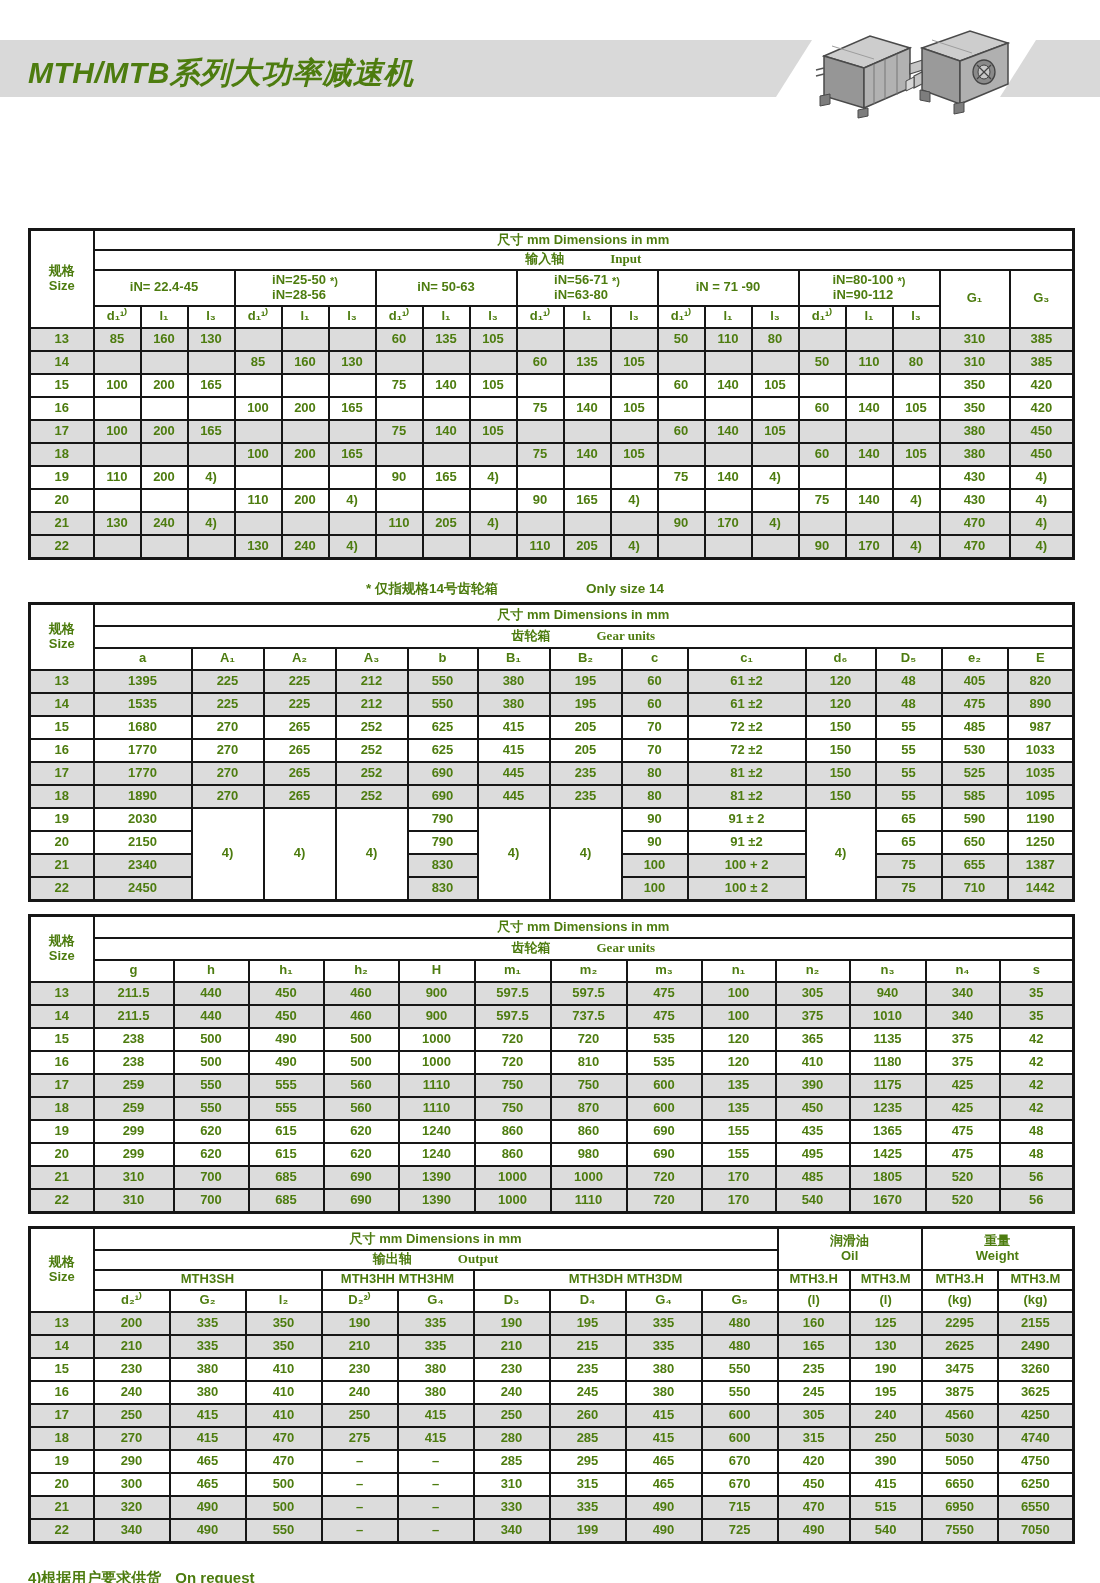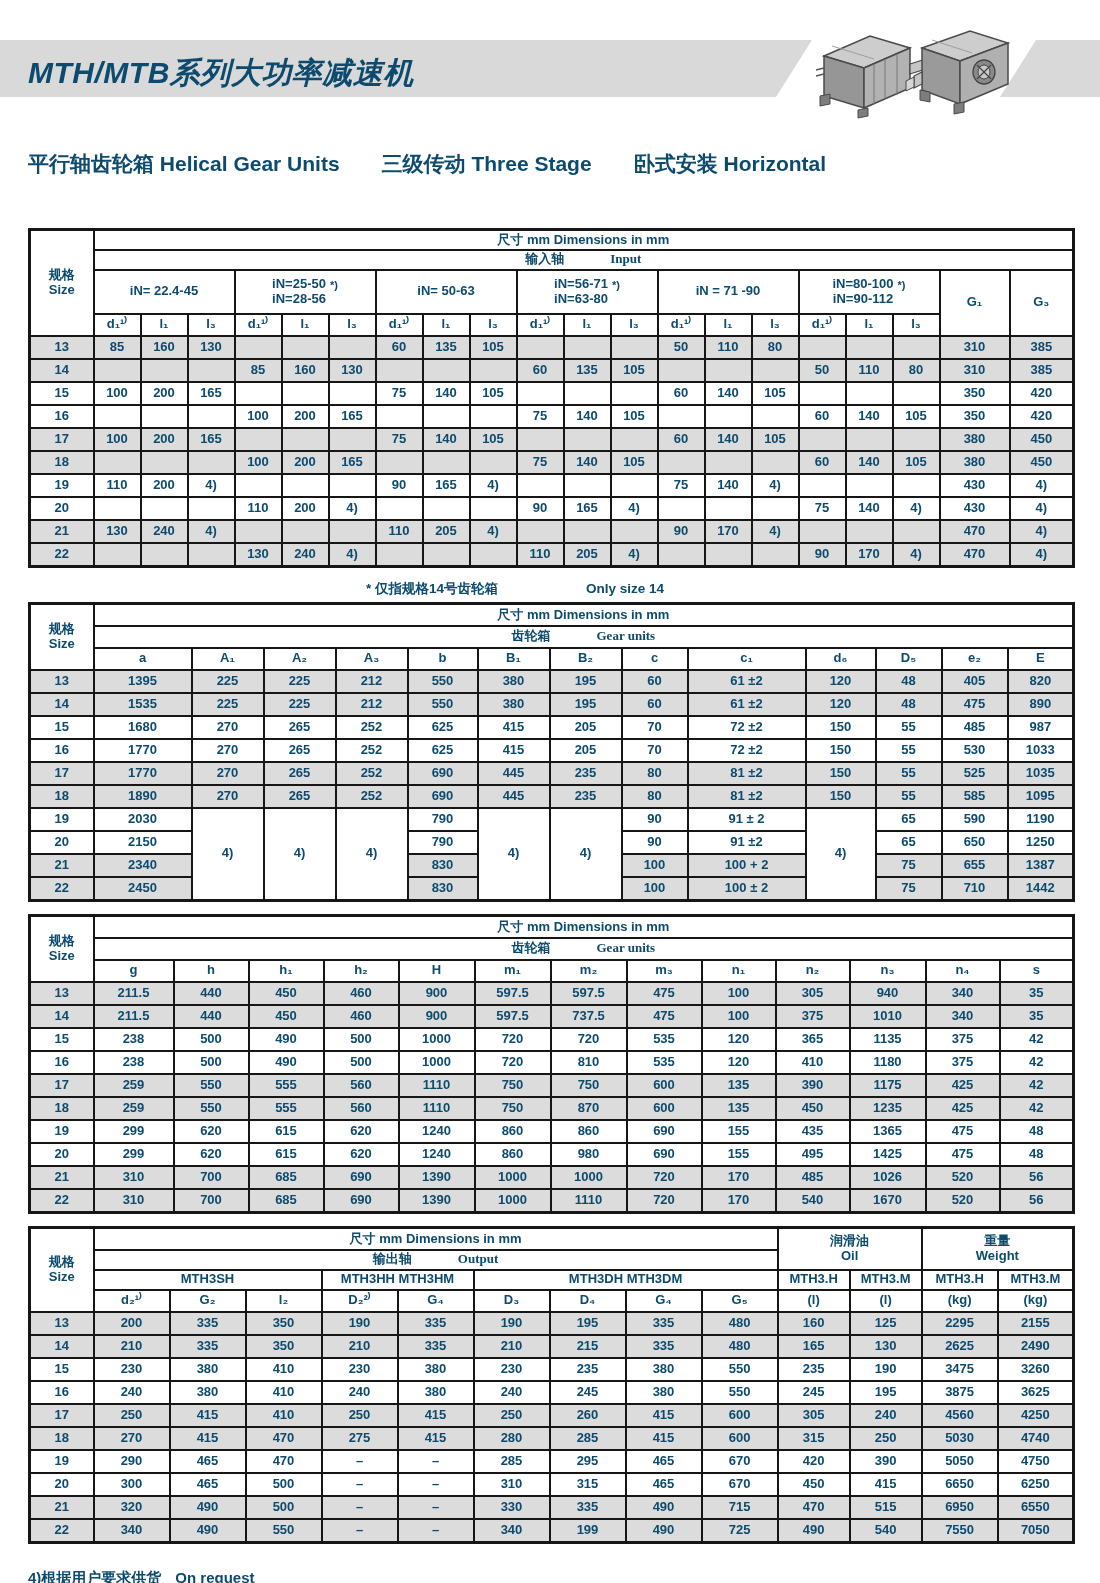--- a/index.html
+++ b/index.html
@@ -1,18 +1,18 @@
 <!DOCTYPE html>
 <html><head>
 <meta charset="utf-8">
 <style>
   html,body { margin:0; padding:0; background:#ffffff; }
   #page {
     position:relative; width:1100px; height:1583px; overflow:hidden;
-    background:#ffffff; font-family:"Liberation Sans", sans-serif; color:#0c4a6e;
+    background:#ffffff; font-family:"Liberation Sans", sans-serif; color:#4d7c0f;
   }
   
   .band {
     position:absolute; left:0; top:40px; width:812px; height:57px;
     background:#d9d9d9;
     clip-path:polygon(0 0, 100% 0, calc(100% - 36px) 100%, 0 100%);
   }
   .band-right {
     position:absolute; left:1000px; top:40px; width:100px; height:57px;
     background:#d9d9d9;
@@ -29,21 +29,21 @@
   .sub1 { top:150px; }
   .sub2 { top:188px; }
   
   .tbl-wrap { position:absolute; left:28px; }
   table.tbl { border-collapse:collapse; table-layout:fixed; width:1044px; border:3px solid #161616; }
   .tbl th, .tbl td {
     border:2px solid #161616; padding:0; text-align:center; vertical-align:middle;
     font-size:13px; font-weight:bold; line-height:1.1; overflow:hidden; background:#fff;
   }
   .tbl tbody td { height:21px; }
-  tr.h20 { height:20px; } tr.h22 { height:22px; } tr.h44 { height:44px;margin-top:44px; }
+  tr.h20 { height:20px; } tr.h22 { height:22px; } tr.h44 { height:36px;margin-top:44px; }
   .pre { white-space:pre-line; }
   .size-h { font-size:13.5px; }
   .gcol { font-size:16px; }
   .sec-th span { display:inline-block;font-family:Liberation Serif, serif; }
   .sec-th span + span { margin-left:46px; }
   .grp { display:flex; align-items:center; justify-content:center; gap:4px; }
   .grp-mark { position:relative; top:-6px; font-size:11px; }
   .grp-mark:empty { display:none; }
   tr.shade td { background:#dcdcdc; }
   td.merge { background:#ffffff; }
@@ -88,23 +88,20 @@
       <ellipse cx="172" cy="54" rx="6" ry="7" fill="#c9c9c9" stroke="#444" stroke-width="1"></ellipse>
       <line x1="165" y1="47" x2="179" y2="61" stroke="#444" stroke-width="1.2"></line>
       <line x1="179" y1="47" x2="165" y2="61" stroke="#444" stroke-width="1.2"></line>
       <polygon points="102,58 110,54 110,66 102,70" fill="#c6c6c6" stroke="#4a4a4a" stroke-width="1.2"></polygon>
       <polygon points="94,63 102,59 102,69 94,73" fill="#d6d6d6" stroke="#4a4a4a" stroke-width="1"></polygon>
       <polygon points="108,72 118,74 118,84 108,82" fill="#7d7d7d" stroke="#4a4a4a" stroke-width="1"></polygon>
       <polygon points="142,86 152,84 152,94 142,96" fill="#7d7d7d" stroke="#4a4a4a" stroke-width="1"></polygon>
     </g>
   </svg>
 
-  <div class="sub sub1">
-    <span>平行轴齿轮箱 Helical Gear Units</span><span>三级传动 Three Stage</span><span>卧式安装 Horizontal</span>
-  </div>
 
   <div class="tbl-wrap" style="top:228px">
     <table class="tbl">
       <colgroup>
         <col style="width:64px">
         <col span="18" style="width:47px">
         <col style="width:70px">
           <col style="width:64px">
       </colgroup>
       <thead>
@@ -783,21 +780,21 @@
             <td>310</td>
             <td>700</td>
             <td>685</td>
             <td>690</td>
             <td>1390</td>
             <td>1000</td>
             <td>1000</td>
             <td>720</td>
             <td>170</td>
             <td>485</td>
-            <td>1026</td>
+            <td>1805</td>
             <td>520</td>
             <td>56</td>
           </tr>
           <tr class="shade">
             <td>22</td>
             <td>310</td>
             <td>700</td>
             <td>685</td>
             <td>690</td>
             <td>1390</td>

